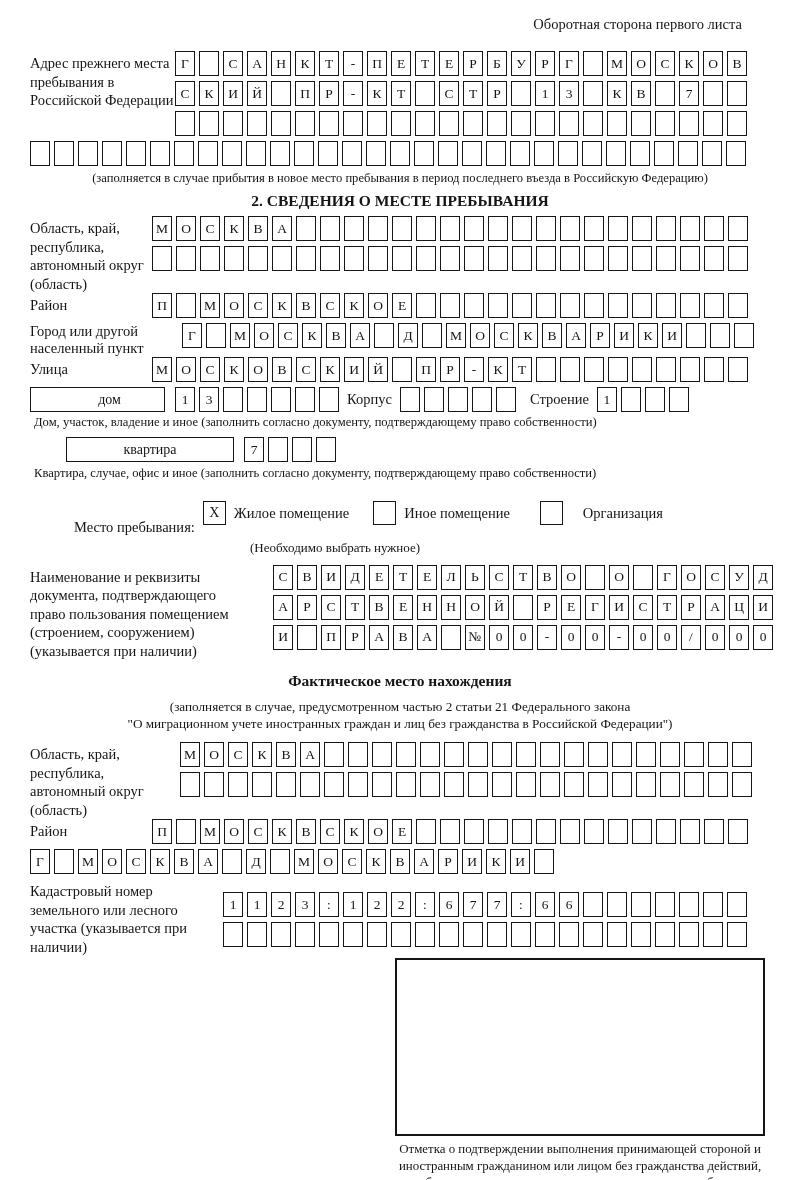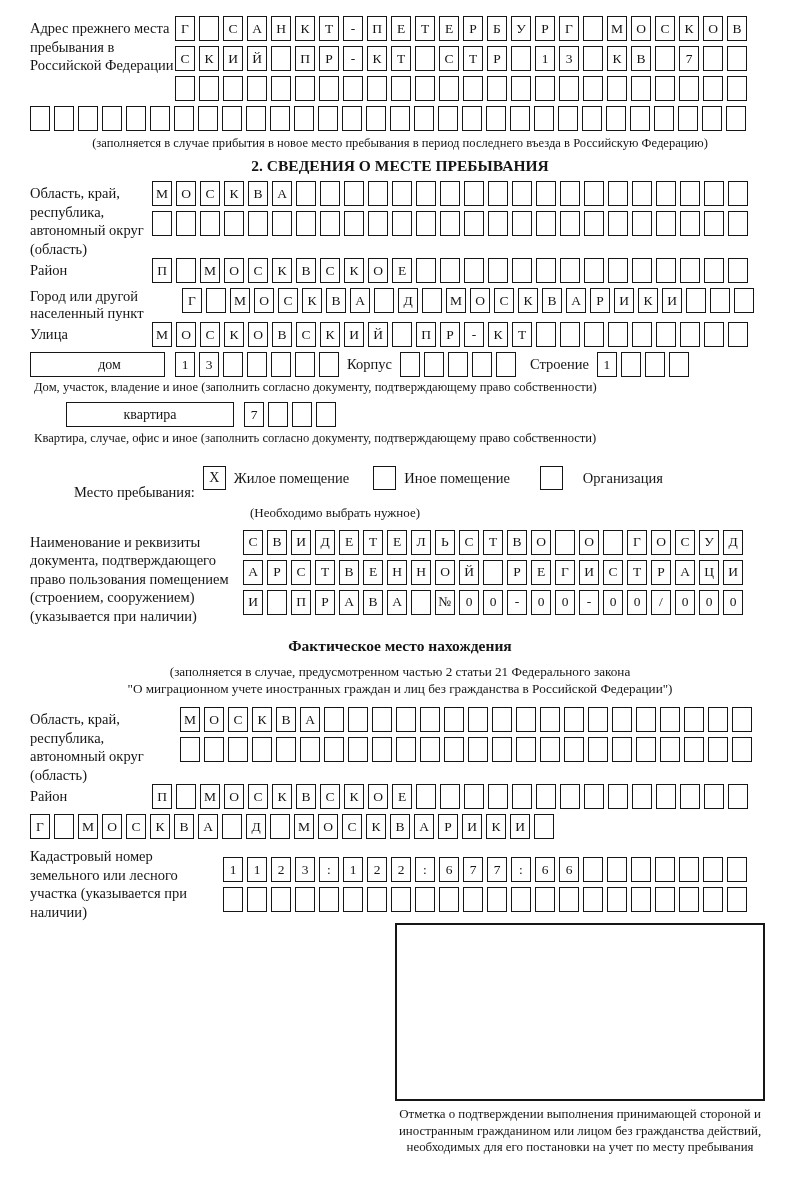--- a/index.html
+++ b/index.html
@@ -35,20 +35,21 @@
   .stampbox{width:370px;height:178px;box-sizing:border-box;border:2px solid #161616;
     margin-left:365px;margin-top:2px;background:#fff;}
   .stampcap{width:378px;margin-left:361px;margin-top:5px;font-size:12.9px;
     line-height:16.5px;text-align:center;}
 </style>
 </head>
 <body>
 
 <div class="page">
 
+  <div class="hdr">Оборотная сторона первого листа</div>
 
   <div class="field">
     <div class="flabel w145">Адрес прежнего места пребывания в Российской Федерации</div>
     <div class="rows">
       <div class="crow">
           <span class="cell">Г</span>
           <span class="cell"></span>
           <span class="cell">С</span>
           <span class="cell">А</span>
           <span class="cell">Н</span>
@@ -364,21 +365,21 @@
     <span class="flabel" style="padding-top:0;margin-left:44px;margin-top:28px;">Место пребывания:</span>
     <span class="chk" style="margin-left:8px;">X</span>
     <span class="ilabel">Жилое помещение</span>
     <span class="chk" style="margin-left:16px;"></span>
     <span class="ilabel">Иное помещение</span>
     <span class="chk" style="margin-left:22px;"></span>
     <span class="ilabel" style="margin-left:20px;">Организация</span>
   </div>
   <div class="hint">(Необходимо выбрать нужное)</div>
 
-  <div class="field" style="">
+  <div class="field" style="gap:30px;">
     <div class="flabel w213">Наименование и реквизиты документа, подтверждающего право пользования помещением (строением, сооружением) (указывается при наличии)</div>
     <div class="rows">
       <div class="crow">
           <span class="cell">С</span>
           <span class="cell">В</span>
           <span class="cell">И</span>
           <span class="cell">Д</span>
           <span class="cell">Е</span>
           <span class="cell">Т</span>
           <span class="cell">Е</span>

